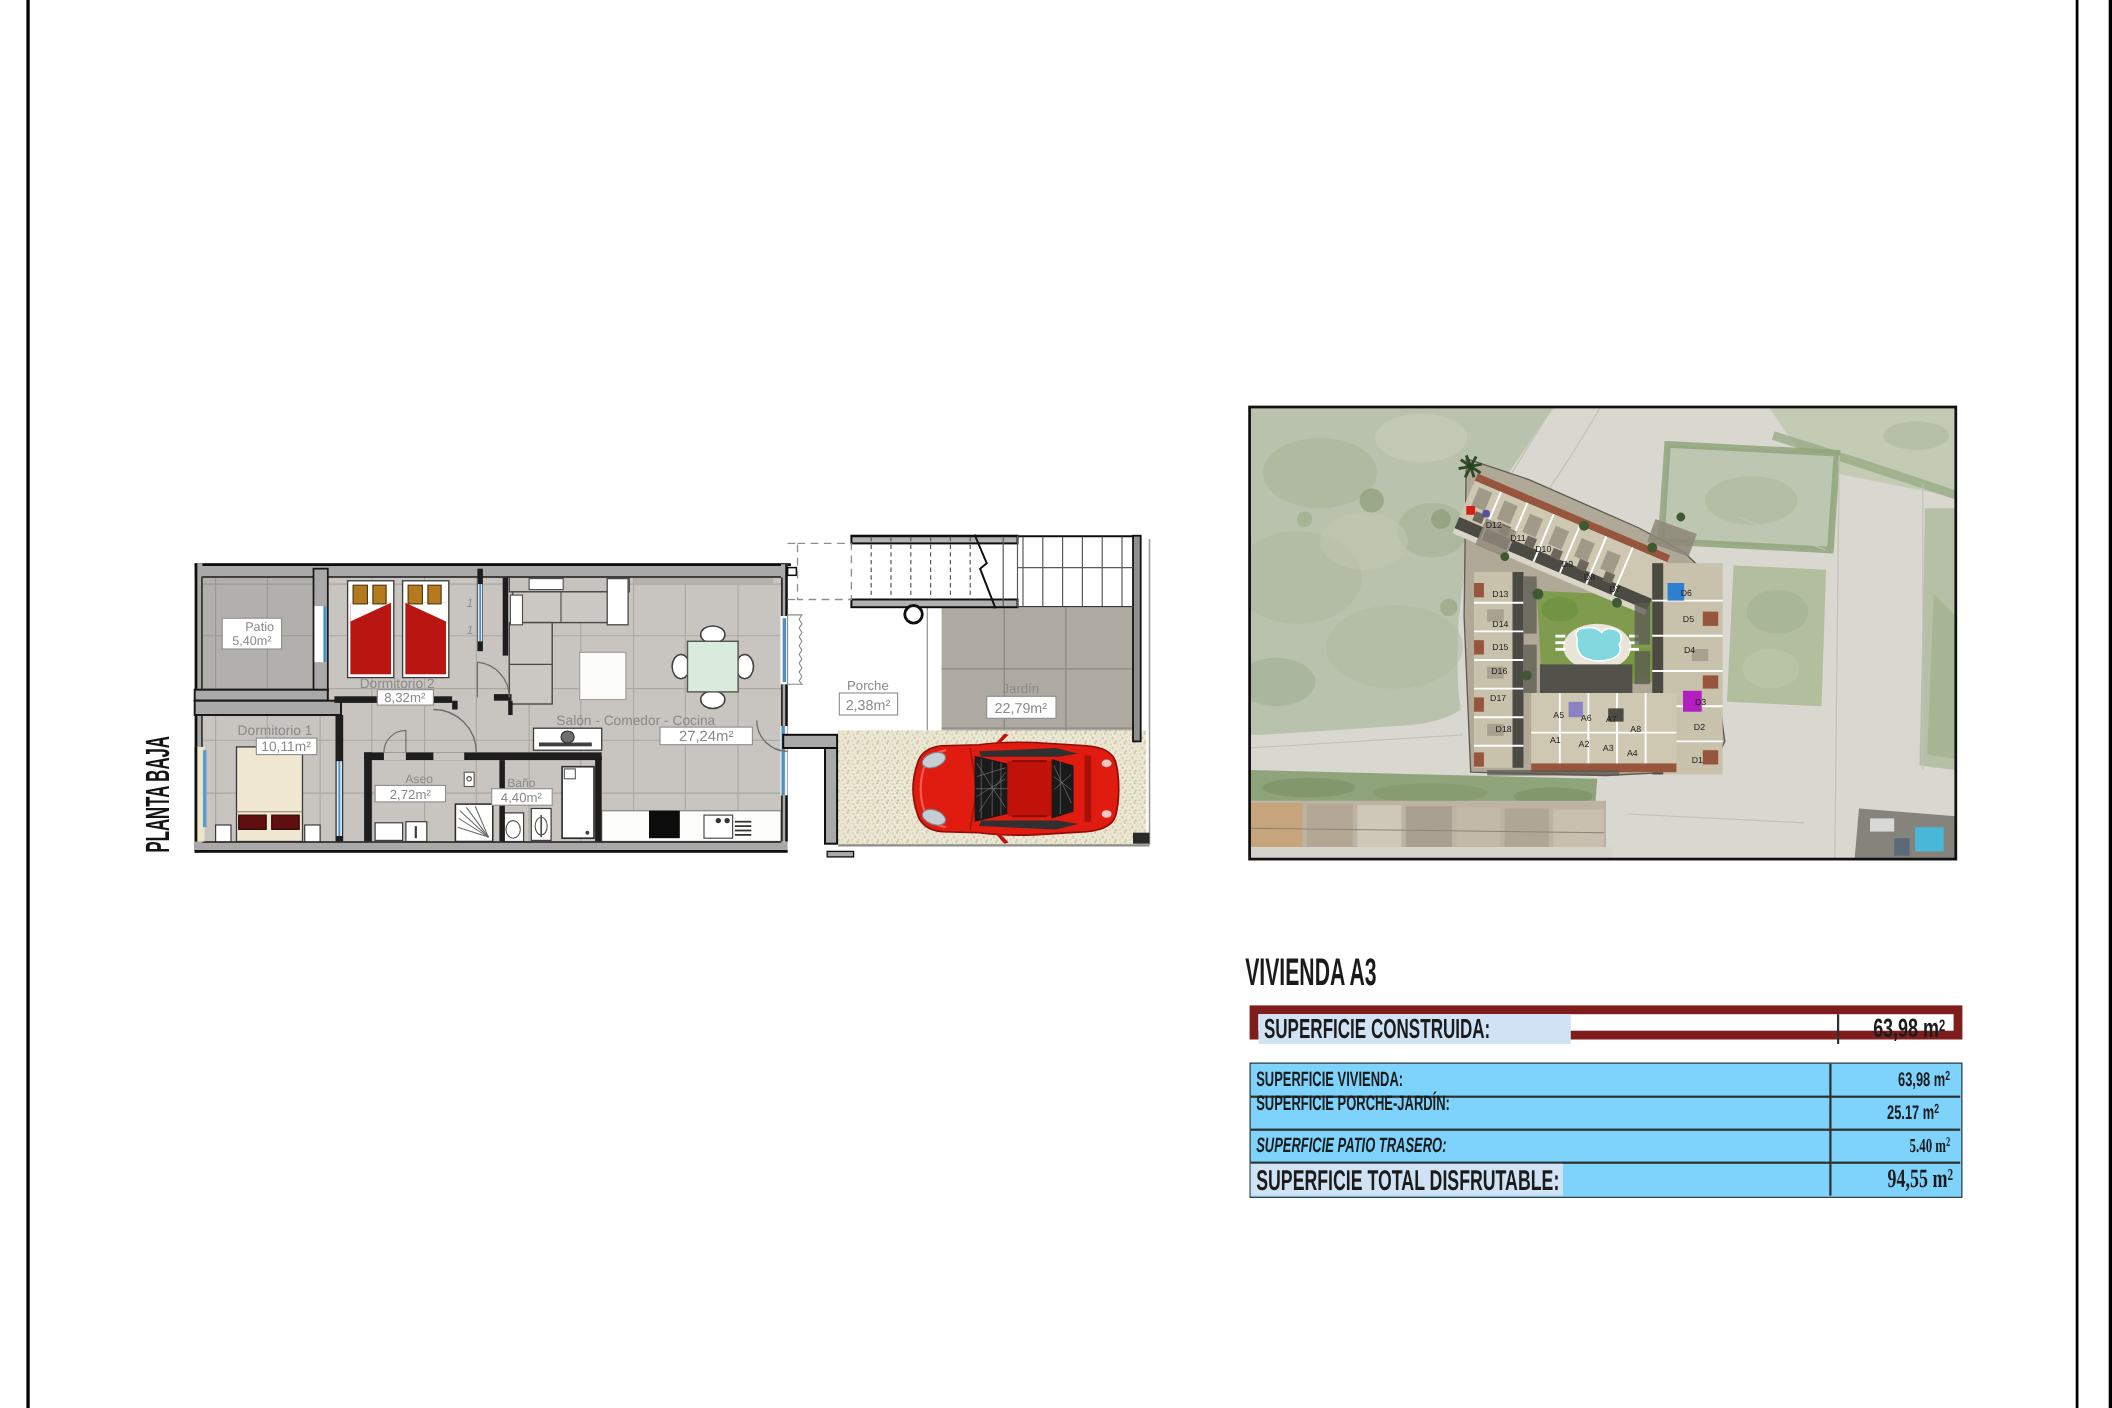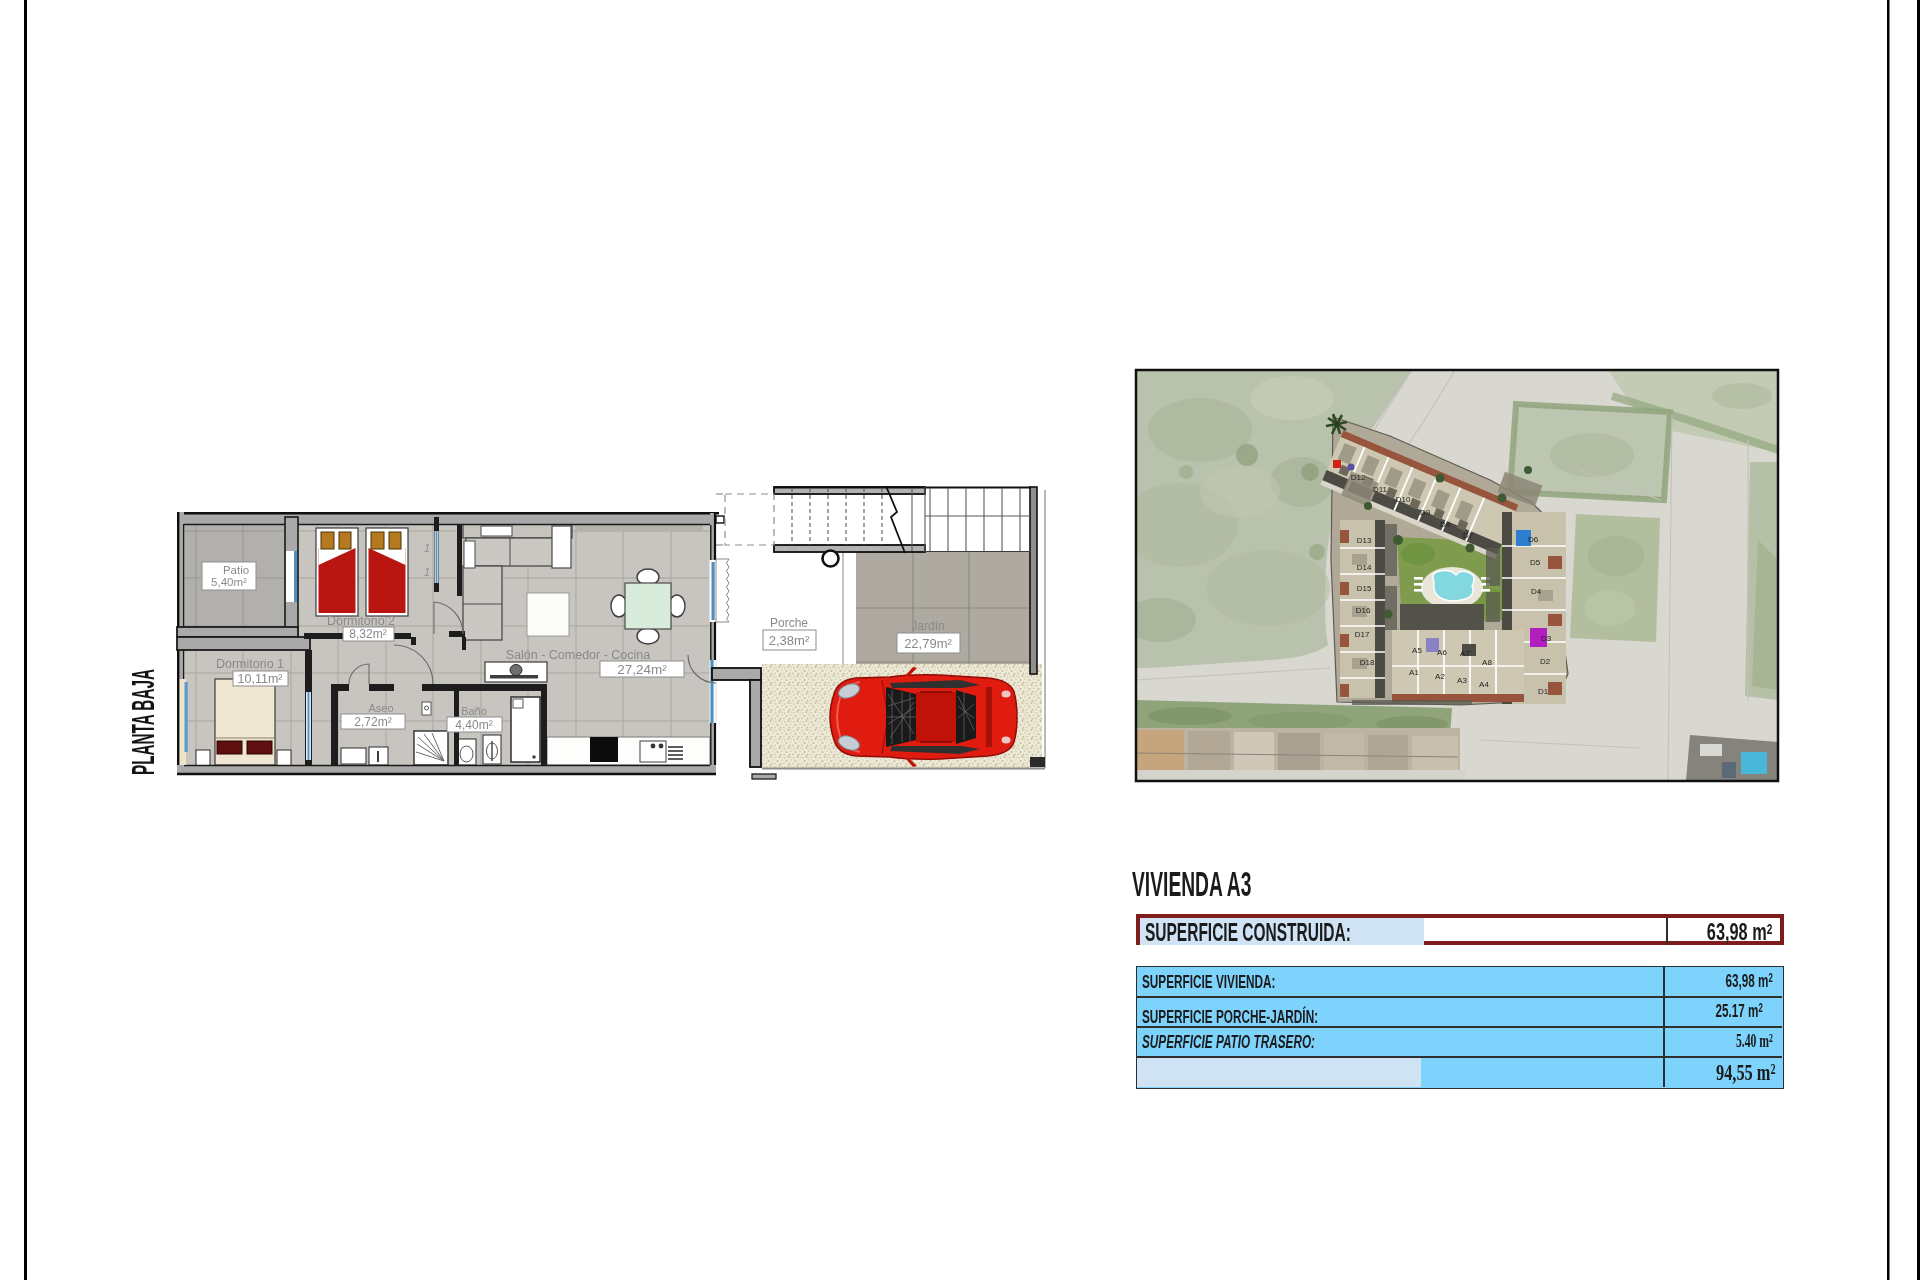--- a/index.html
+++ b/index.html
@@ -684,21 +684,21 @@
 </g>
 
 <rect x="1136" y="370" width="642" height="411" fill="none" stroke="#111111" stroke-width="2.5"></rect>
 </g>
 </svg>
 
 <div class="abs" style="left:1132px;top:864px;">
   <span class="cond" style="transform:scaleX(0.55);font-size:35px;font-weight:bold;color:#1b1b1b;letter-spacing:0px;">VIVIENDA A3</span>
 </div>
 
-<div class="abs" style="left:1136px;top:914px;width:648px;height:31px;border:4px solid #7f1d1d;box-sizing:border-box;background:#ffffff;">
+<div class="abs" style="left:1136px;top:914px;width:648px;height:31px;border:8px solid #7f1d1d;box-sizing:border-box;background:#ffffff;">
   <div class="abs" style="left:0;top:0;width:284px;height:27px;background:#cfe3f5;"></div>
   <div class="abs" style="left:526px;top:0;width:2px;height:27px;background:#2e2e2e;"></div>
   <div class="abs" style="left:5px;top:0px;">
     <span class="cond" style="transform:scaleX(0.62);font-size:25px;font-weight:bold;color:#1b1b1b;">SUPERFICIE CONSTRUIDA:</span>
   </div>
   <div class="abs" style="right:8px;top:0px;">
     <span class="condr" style="transform:scaleX(0.68);font-size:24px;font-weight:bold;color:#1b1b1b;">63,98 m<span style="font-size:15px;vertical-align:6px;">2</span></span>
   </div>
 </div>
 
@@ -709,31 +709,34 @@
   <div class="abs" style="left:0;top:90.5px;width:284px;height:29.5px;background:#cfe3f5;"></div>
   <div class="abs" style="left:526px;top:0;width:1.5px;height:120px;background:#2e2e2e;"></div>
 
   <div class="abs" style="left:5px;top:4px;">
     <span class="cond" style="transform:scaleX(0.62);font-size:19px;font-weight:bold;color:#1b1b1b;">SUPERFICIE VIVIENDA:</span>
   </div>
   <div class="abs" style="right:10px;top:4px;">
     <span class="condr" style="transform:scaleX(0.65);font-size:18px;font-weight:bold;color:#1b1b1b;">63,98 m<span style="font-size:12px;vertical-align:5px;">2</span></span>
   </div>
 
-  <div class="abs" style="left:5px;top:39px;">
+  <div class="abs" style="left:5px;top:26px;">
     <span class="cond" style="transform:scaleX(0.62);font-size:19px;font-weight:bold;color:#1b1b1b;">SUPERFICIE PORCHE-JARDÍN:</span>
   </div>
   <div class="abs" style="right:20px;top:34px;">
     <span class="condr" style="transform:scaleX(0.65);font-size:18px;font-weight:bold;color:#1b1b1b;">25.17 m<span style="font-size:12px;vertical-align:5px;">2</span></span>
   </div>
 
   <div class="abs" style="left:5px;top:64px;font-style:italic;">
     <span class="cond" style="transform:scaleX(0.62);font-size:19px;font-weight:bold;color:#1b1b1b;">SUPERFICIE PATIO TRASERO:</span>
   </div>
   <div class="abs" style="right:10px;top:64px;font-family:Liberation Serif, serif;">
     <span class="condr" style="transform:scaleX(0.65);font-size:18px;font-weight:bold;color:#1b1b1b;">5.40 m<span style="font-size:12px;vertical-align:5px;">2</span></span>
   </div>
 
+  <div class="abs" style="left:5px;top:91px;">
+    <span class="cond" style="transform:scaleX(0.62);font-size:26px;font-weight:bold;color:#1b1b1b;">SUPERFICIE TOTAL DISFRUTABLE:</span>
+  </div>
   <div class="abs" style="right:8px;top:92px;font-family:Liberation Serif, serif;">
     <span class="condr" style="transform:scaleX(0.68);font-size:24px;font-weight:bold;color:#1b1b1b;">94,55 m<span style="font-size:15px;vertical-align:6px;">2</span></span>
   </div>
 </div>
 </div>
 
 </body></html>

